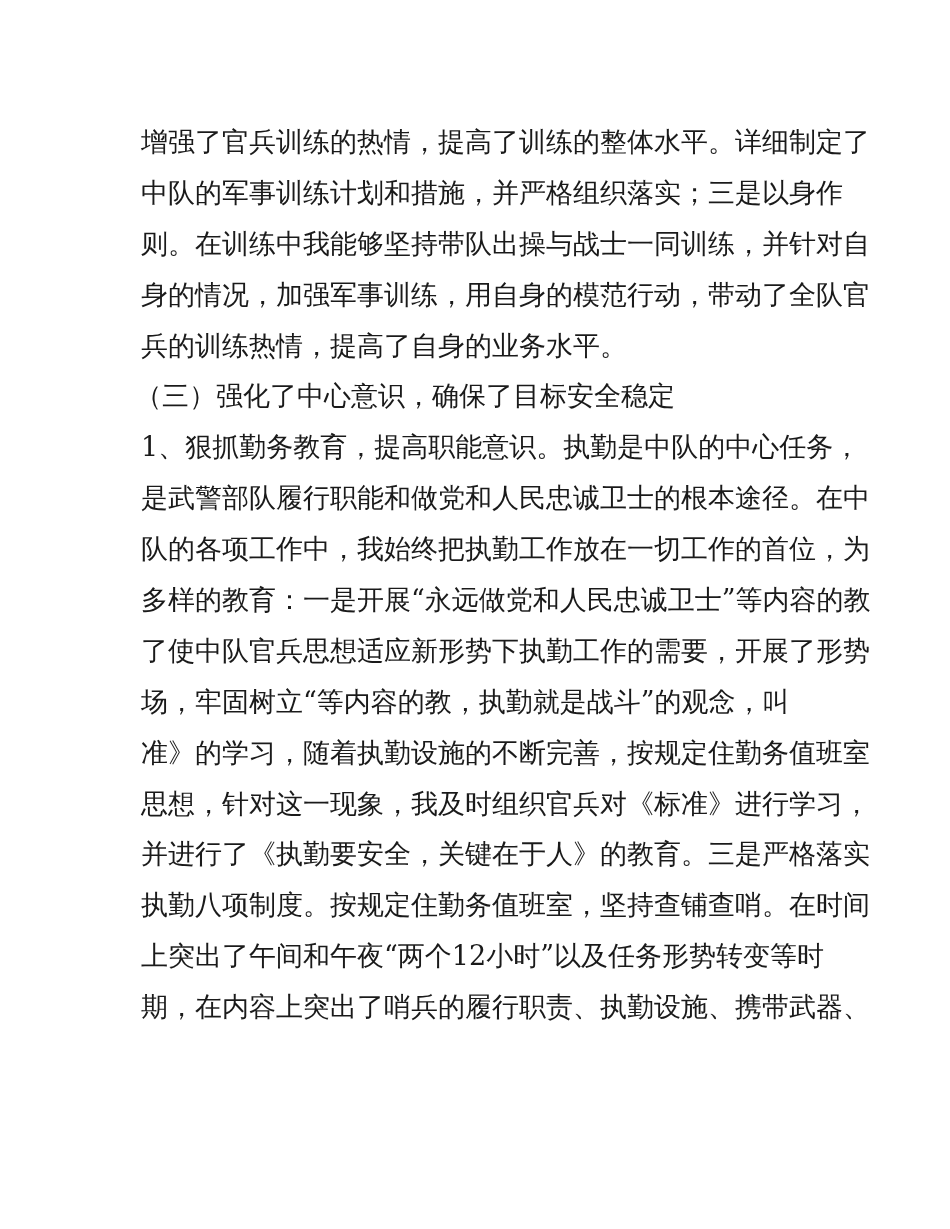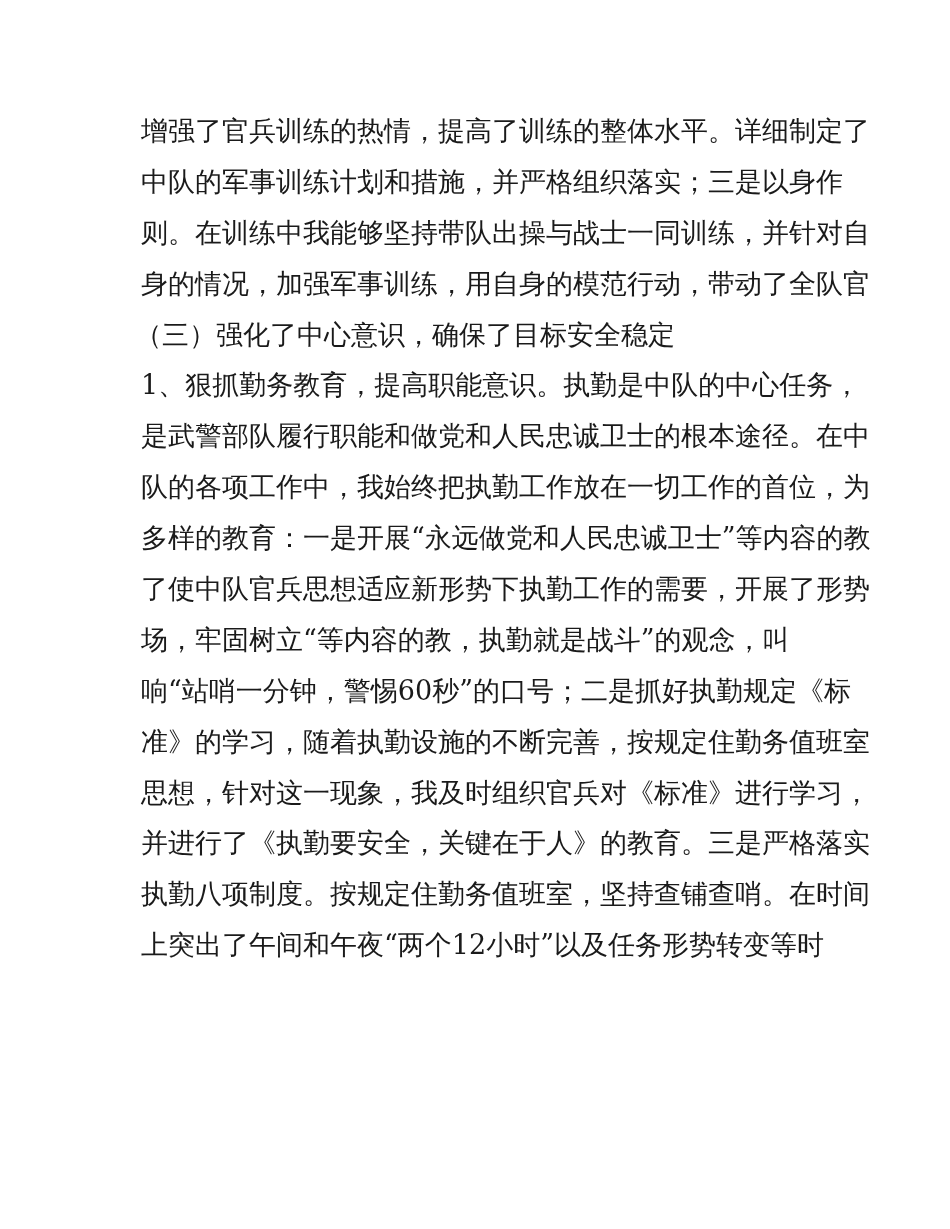--- a/index.html
+++ b/index.html
@@ -16,21 +16,21 @@
   .page {
     position: absolute;
     left: 0; top: 0;
     width: 950px;
     height: 1229px;
     background: #ffffff;
   }
   .text-block {
     position: absolute;
     left: 141px;
-    top: 106px;
+    top: 117px;
     width: 680px;
     font-family: "DejaVu Serif", "Liberation Serif", serif;
     font-size: 27px;
     line-height: 50.9px;
     color: #1a1a1a;
   }
   .line {
     display: block;
     white-space: nowrap;
     height: 50.9px;
@@ -42,27 +42,28 @@
 </style>
 </head>
 <body>
 
 <div class="page">
   <div class="text-block">
     <span class="line">增强了官兵训练的热情，提高了训练的整体水平。详细制定了</span>
     <span class="line">中队的军事训练计划和措施，并严格组织落实；三是以身作</span>
     <span class="line">则。在训练中我能够坚持带队出操与战士一同训练，并针对自</span>
     <span class="line">身的情况，加强军事训练，用自身的模范行动，带动了全队官</span>
+    <span class="line">兵的训练热情，提高了自身的业务水平。</span>
     <span class="line heading">（三）强化了中心意识，确保了目标安全稳定</span>
     <span class="line">1、狠抓勤务教育，提高职能意识。执勤是中队的中心任务，</span>
     <span class="line">是武警部队履行职能和做党和人民忠诚卫士的根本途径。在中</span>
     <span class="line">队的各项工作中，我始终把执勤工作放在一切工作的首位，为</span>
     <span class="line">多样的教育：一是开展“永远做党和人民忠诚卫士”等内容的教</span>
     <span class="line">了使中队官兵思想适应新形势下执勤工作的需要，开展了形势</span>
     <span class="line">场，牢固树立“等内容的教，执勤就是战斗”的观念，叫</span>
-    <span class="line">响“站哨一分钟，警惕60秒”的口号；二是抓好执勤规定《标</span>
     <span class="line">准》的学习，随着执勤设施的不断完善，按规定住勤务值班室</span>
     <span class="line">思想，针对这一现象，我及时组织官兵对《标准》进行学习，</span>
     <span class="line">并进行了《执勤要安全，关键在于人》的教育。三是严格落实</span>
     <span class="line">执勤八项制度。按规定住勤务值班室，坚持查铺查哨。在时间</span>
     <span class="line">上突出了午间和午夜“两个12小时”以及任务形势转变等时</span>
+    <span class="line">期，在内容上突出了哨兵的履行职责、执勤设施、携带武器、</span>
   </div>
 </div>
 
 </body></html>

